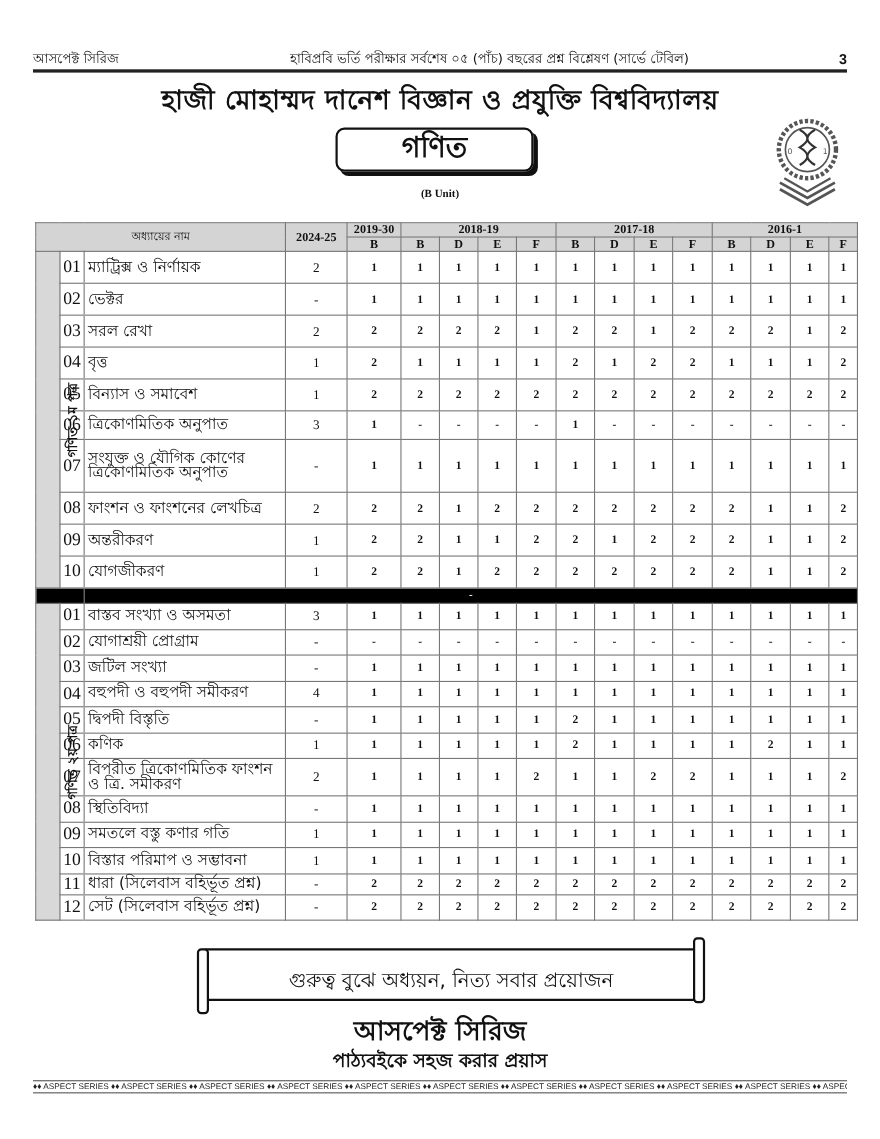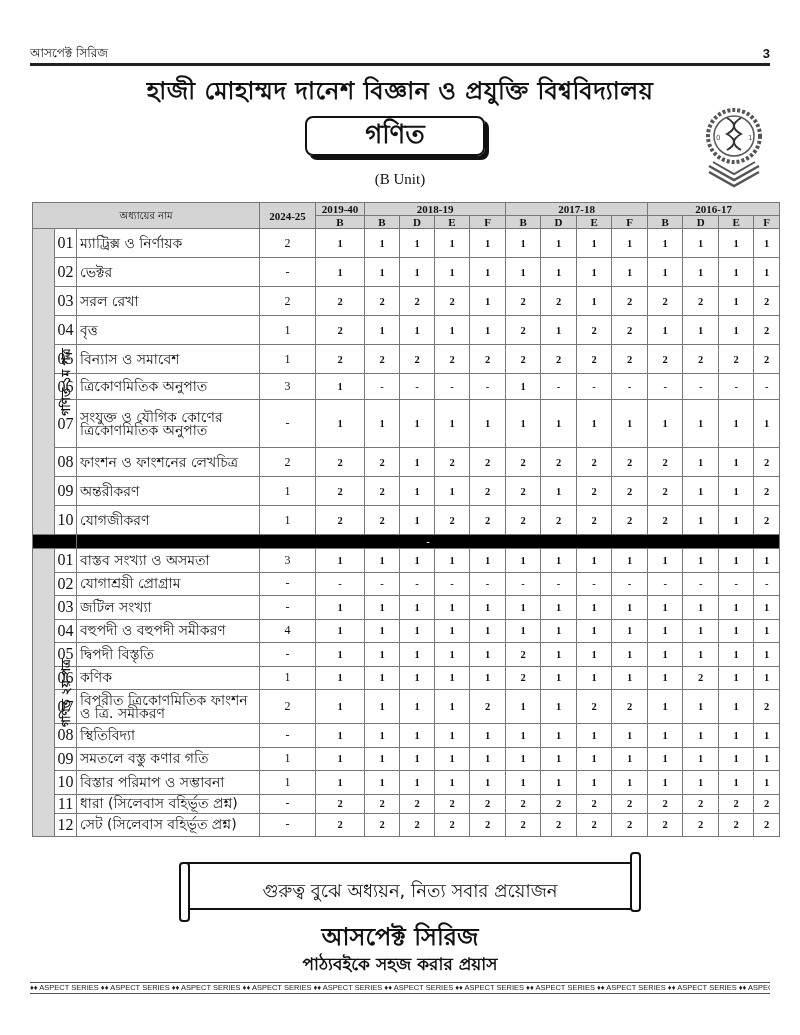--- a/index.html
+++ b/index.html
@@ -22,21 +22,21 @@
   }
   .subject-box {
     position: absolute; left: 305px; top: 116px; width: 180px; height: 40px;
     border: 2px solid #111; border-radius: 8px;
     box-shadow: 4px 4px 0 #111;
     display: flex; align-items: center; justify-content: center;
     font-family: "DejaVu Sans", sans-serif; font-size: 26px; font-weight: bold;
   }
   .unit-label {
     position: absolute; left: 330px; top: 171px; width: 140px; text-align: center;
-    font-family: "Liberation Serif", serif; font-size: 15px; font-weight: normal;
+    font-family: "Liberation Serif", serif; font-size: 10px; font-weight: bold;
   }
   .logo {
     position: absolute; left: 703px; top: 106px; width: 62px; height: 86px;
   }
 
   table.survey {
     position: absolute; left: 32px; top: 202px; width: 738px;
     border-collapse: collapse; table-layout: fixed;
     font-family: "Liberation Serif", serif;
   }
@@ -87,20 +87,21 @@
     border-top: 1px solid #555; border-bottom: 1px solid #555;
     font-family: "Liberation Sans", sans-serif; font-size: 7.5px; line-height: 10px;
     white-space: nowrap; overflow: hidden; color: #222;
   }
 </style>
 </head>
 <body>
 
 <div class="running-head">
   <span class="series">আসপেক্ট সিরিজ</span>
+  <span class="subtitle">হাবিপ্রবি ভর্তি পরীক্ষার সর্বশেষ ০৫ (পাঁচ) বছরের প্রশ্ন বিশ্লেষণ (সার্ভে টেবিল)</span>
   <span class="page-num">3</span>
 </div>
 
 <div class="uni-title">হাজী মোহাম্মদ দানেশ বিজ্ঞান ও প্রযুক্তি বিশ্ববিদ্যালয়</div>
 
 <div class="subject-box">
   <span>গণিত</span>
 </div>
 
 <div class="unit-label">(B Unit)</div>
@@ -137,24 +138,24 @@
       <col style="width:36px">
     <col style="width:35px">
       <col style="width:36px">
       <col style="width:35px">
       <col style="width:26px">
   </colgroup>
   <thead>
     <tr>
       <th colspan="3" rowspan="2" style="font-family:'DejaVu Sans',sans-serif;font-weight:normal;font-size:10px;">অধ্যায়ের নাম</th>
       <th rowspan="2" class="big">2024-25</th>
-      <th>2019-40</th>
+      <th>2019-30</th>
       <th colspan="4">2018-19</th>
       <th colspan="4">2017-18</th>
-      <th colspan="4">2016-17</th>
+      <th colspan="4">2016-1</th>
     </tr>
     <tr>
       <th>B</th>
       <th>B</th>
       <th>D</th>
       <th>E</th>
       <th>F</th>
       <th>B</th>
       <th>D</th>
       <th>E</th>

